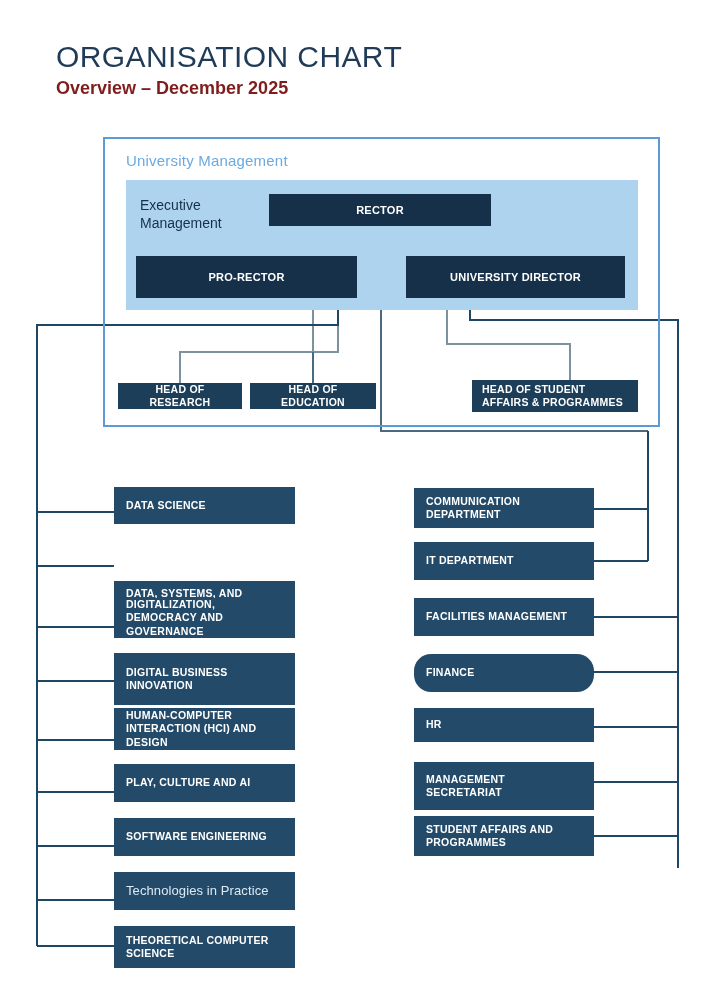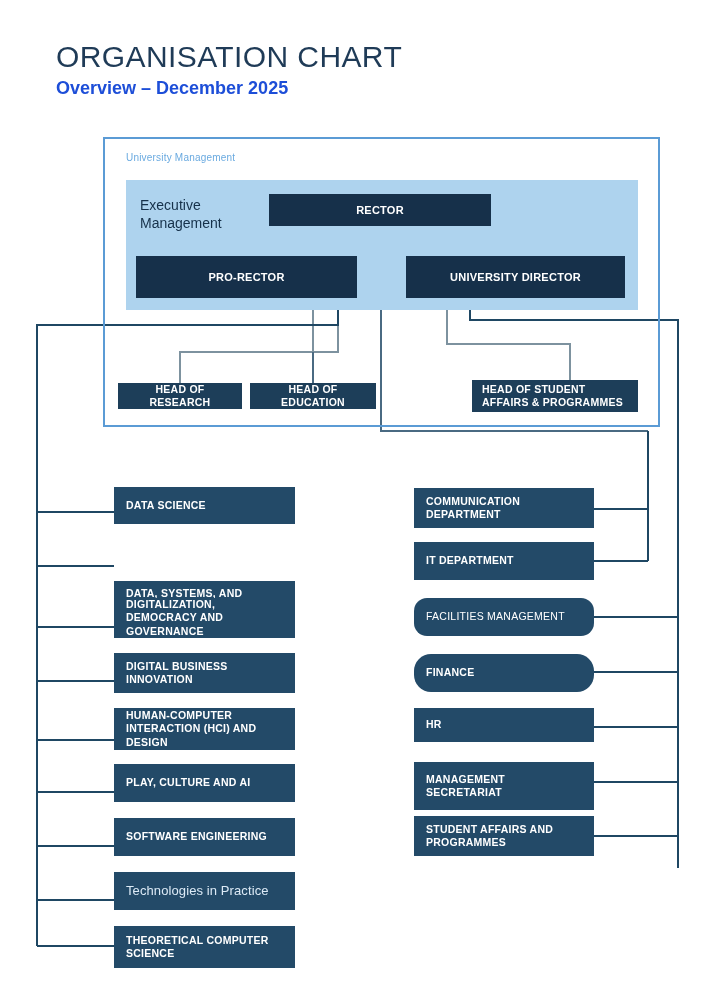--- a/index.html
+++ b/index.html
@@ -30,21 +30,21 @@
     font-size: 30px;
     font-weight: 400;
     letter-spacing: 0.4px;
     color: #1f3b57;
     line-height: 1.12;
     white-space: nowrap;
   }
   #chart-subtitle {
     font-size: 18px;
     font-weight: 700;
-    color: #1d4ed8;
+    color: #7f1d1d;
     line-height: 1.2;
     margin-top: 4px;
     white-space: nowrap;
   }
 
   
   #wires {
     position: absolute;
     left: 0;
     top: 0;
@@ -63,21 +63,21 @@
   #management-frame {
     left: 103px;
     top: 137px;
     width: 557px;
     height: 290px;
   }
   #frame-label {
     position: absolute;
     left: 126px;
     top: 152px;
-    font-size: 10px;
+    font-size: 15px;
     color: #6aaae0;
     letter-spacing: 0.2px;
     white-space: nowrap;
   }
   #exec-band {
     position: absolute;
     left: 126px;
     top: 180px;
     width: 512px;
     height: 130px;
@@ -126,22 +126,21 @@
     font-size: 10.5px;
   }
   .node.titlecase {
     font-weight: 400;
     font-size: 13px;
     color: #dceaf6;
     letter-spacing: 0.1px;
   }
   .node.strong {
     color: #ffffff;
-    font-weight: 400;
-    border-radius: 13px;
+    font-weight: 700;
   }
 </style>
 </head>
 <body>
 
 <div id="page">
 
   <div id="title-block">
     <div id="chart-title">ORGANISATION CHART</div>
     <div id="chart-subtitle">Overview – December 2025</div>
@@ -219,21 +218,21 @@
   <div id="left-column">
       <div class="node dept" style="left: 114px; top: 487px; width: 181px; height: 37px;">
         <span class="node-text">DATA SCIENCE</span>
       </div>
       <div class="node dept" style="left: 114px; top: 540px; width: 181px; height: 38px; margin-top: 41px;">
         <span class="node-text">DATA, SYSTEMS, AND ROBOTICS</span>
       </div>
       <div class="node dept" style="left: 114px; top: 598px; width: 181px; height: 40px;">
         <span class="node-text">DIGITALIZATION, DEMOCRACY AND GOVERNANCE</span>
       </div>
-      <div class="node dept" style="left: 114px; top: 653px; width: 181px; height: 40px;">
+      <div class="node dept" style="left: 114px; top: 653px; width: 181px; height: 52px;">
         <span class="node-text">DIGITAL BUSINESS INNOVATION</span>
       </div>
       <div class="node dept" style="left: 114px; top: 708px; width: 181px; height: 42px;">
         <span class="node-text">HUMAN-COMPUTER INTERACTION (HCI) AND DESIGN</span>
       </div>
       <div class="node dept" style="left: 114px; top: 764px; width: 181px; height: 38px;">
         <span class="node-text">PLAY, CULTURE AND AI</span>
       </div>
       <div class="node dept" style="left: 114px; top: 818px; width: 181px; height: 38px;">
         <span class="node-text">SOFTWARE ENGINEERING</span>

